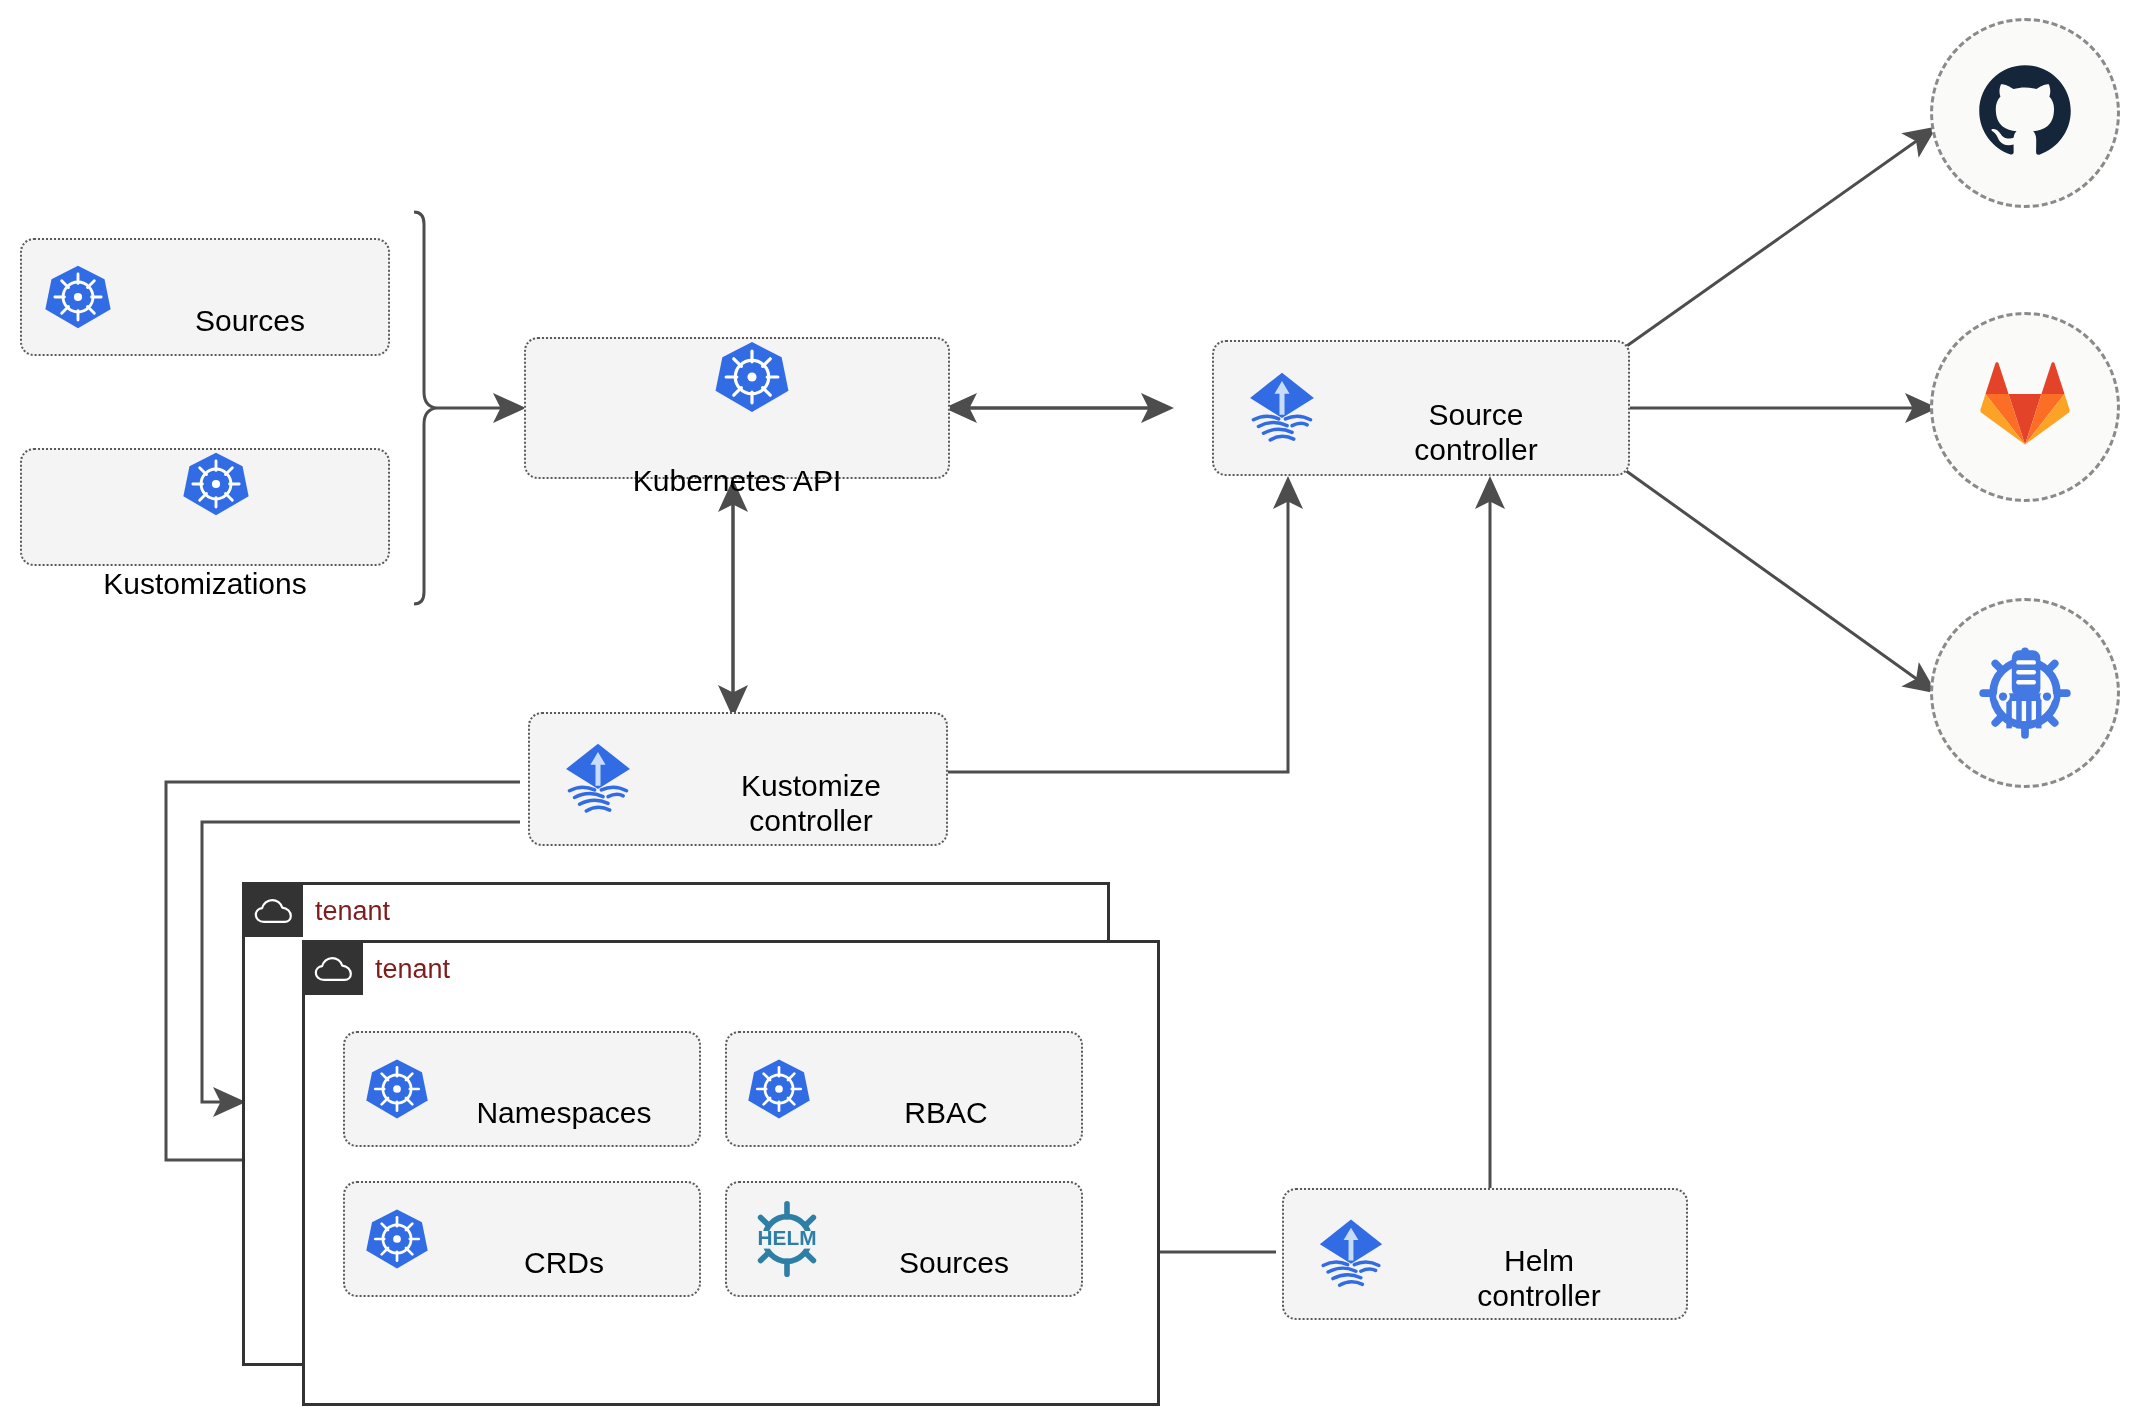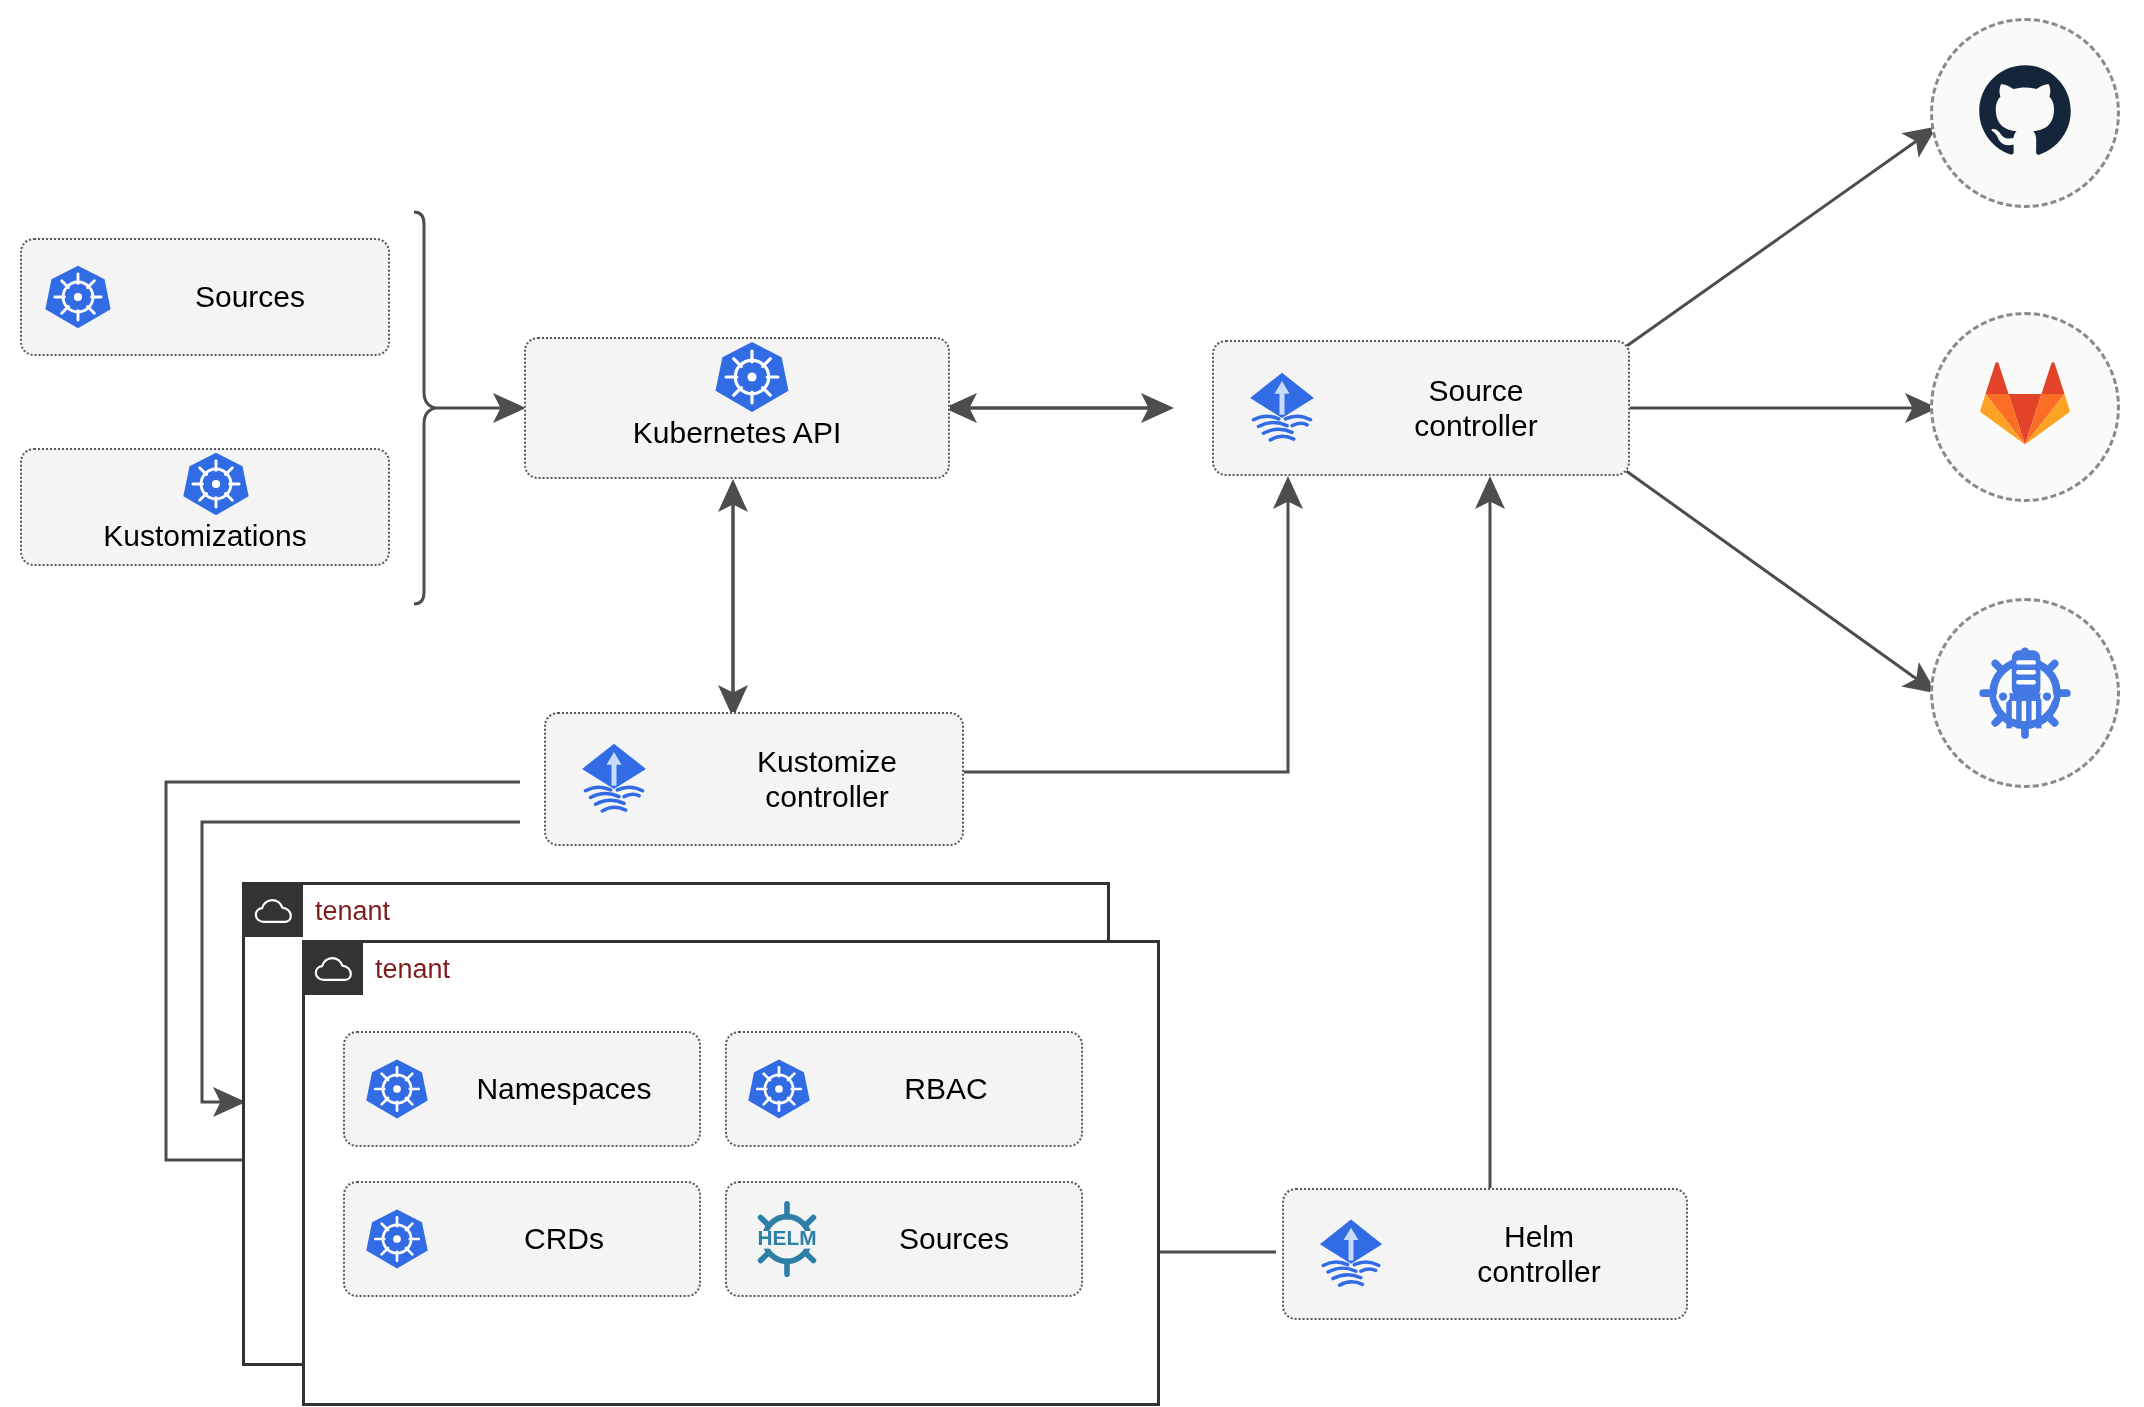--- a/index.html
+++ b/index.html
@@ -16,20 +16,21 @@
     display:flex;align-items:center;
   }
   .node .lbl{
     color:#000;
     font-size:30px;
     line-height:1.18;
     text-align:center;
     flex:1;
     padding:0 12px;
     white-space:pre-line;
+    margin-top:48px;
   }
   .node .ico{flex:0 0 auto;display:flex;align-items:center;justify-content:center;}
 
   
   .circ{
     position:absolute;
     border:3px dashed #8a8a8a;
     border-radius:50%;
     background:#fafaf8;
     box-sizing:border-box;
@@ -175,21 +176,21 @@
           <path d="M62,71 Q72,66 80,70"></path>
           <path d="M28,80 Q45,71 62,79"></path>
           <path d="M36,88 Q50,80 64,87"></path>
         </g>
       </svg>
     </div>
     <div class="lbl">Source
 controller</div>
   </div>
 
-  <div class="node" style="left:544px;top:712px;width:420px;height:134px;gap:36px;">
+  <div class="node" style="left:528px;top:712px;width:420px;height:134px;gap:36px;">
     <div class="ico" style="margin-left:26px;">
       <svg width="84" height="84" viewBox="0 0 100 100">
         <polygon points="50,8 88,38 50,62 12,38" fill="#326CE5"></polygon>
         <path d="M50,18 L59,33 L53,33 L53,58 L47,58 L47,33 L41,33 Z" fill="#C7DBFA"></path>
         <g fill="none" stroke="#326CE5" stroke-width="4.2" stroke-linecap="round">
           <path d="M16,64 Q31,56 46,63"></path>
             <path d="M54,63 Q69,56 84,64"></path>
           <path d="M22,72 Q39,63 56,71"></path>
             <path d="M62,71 Q72,66 80,70"></path>
           <path d="M28,80 Q45,71 62,79"></path>

